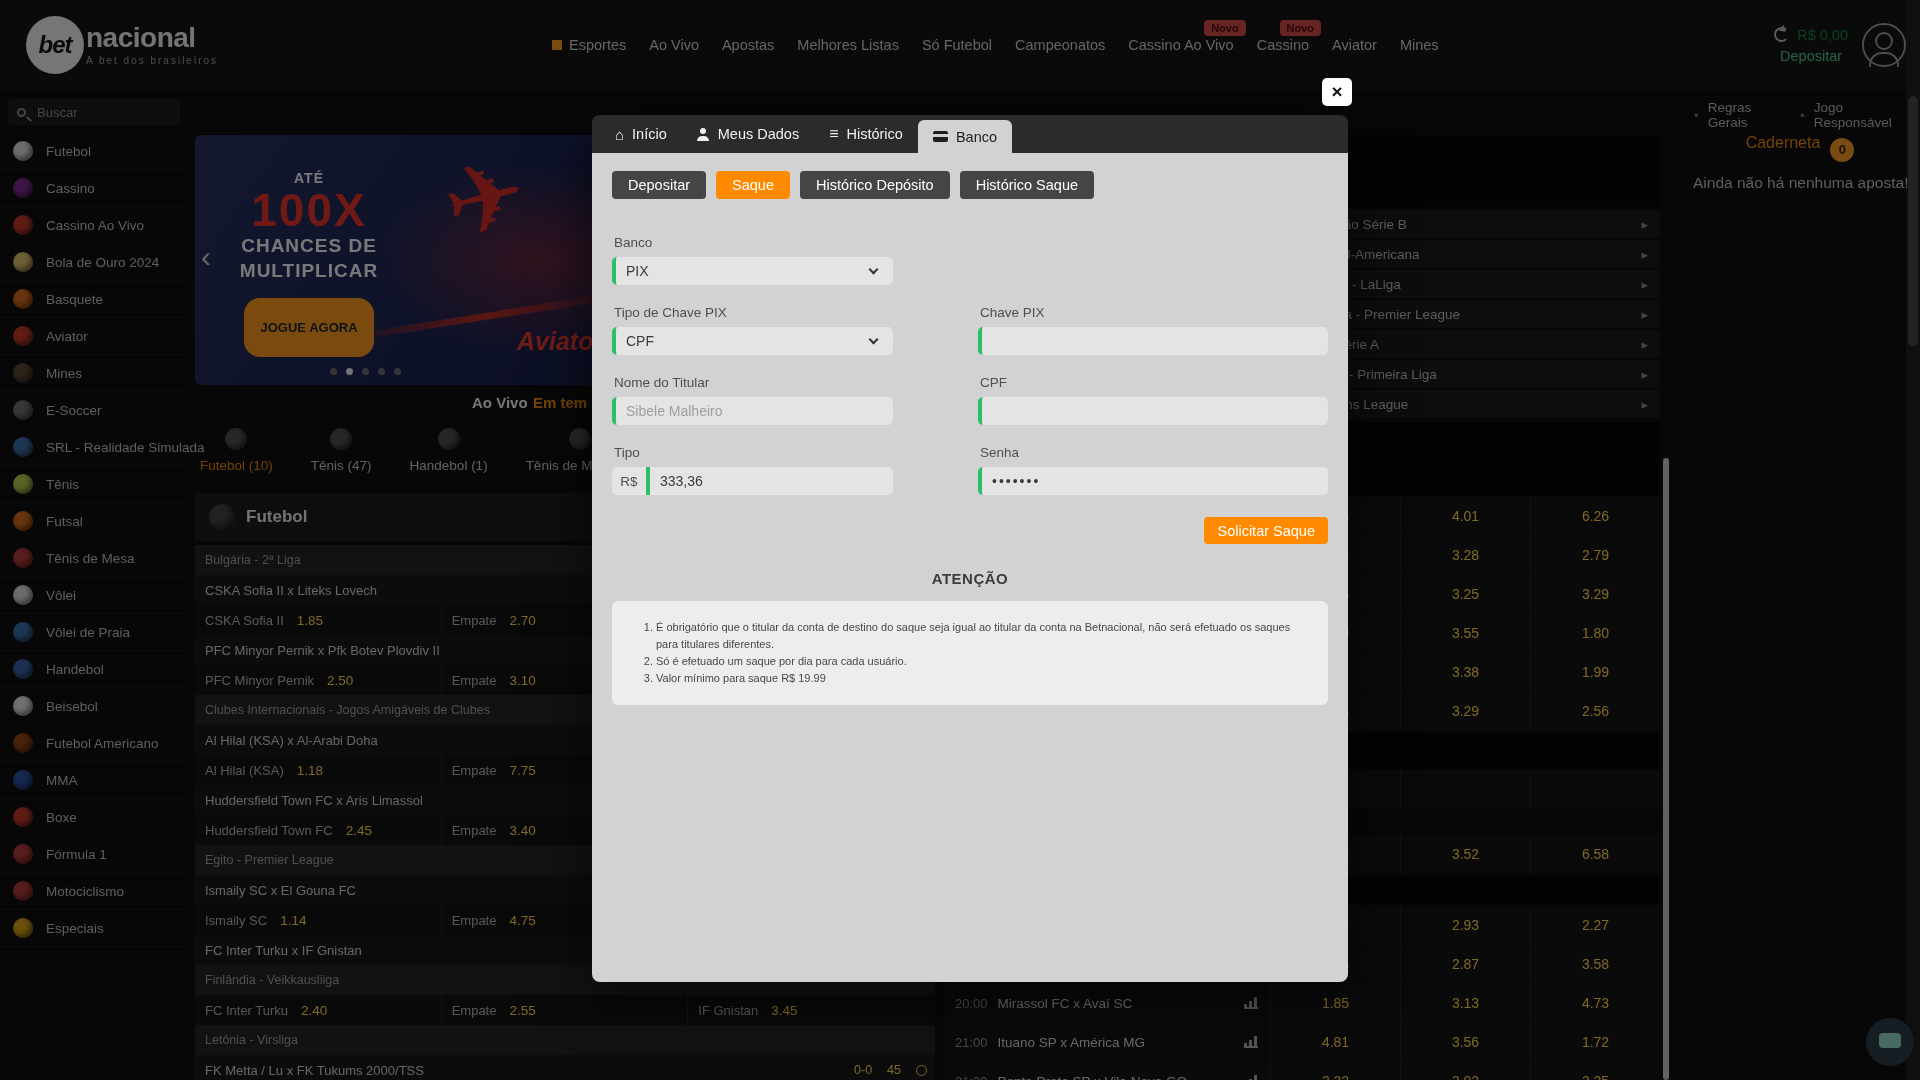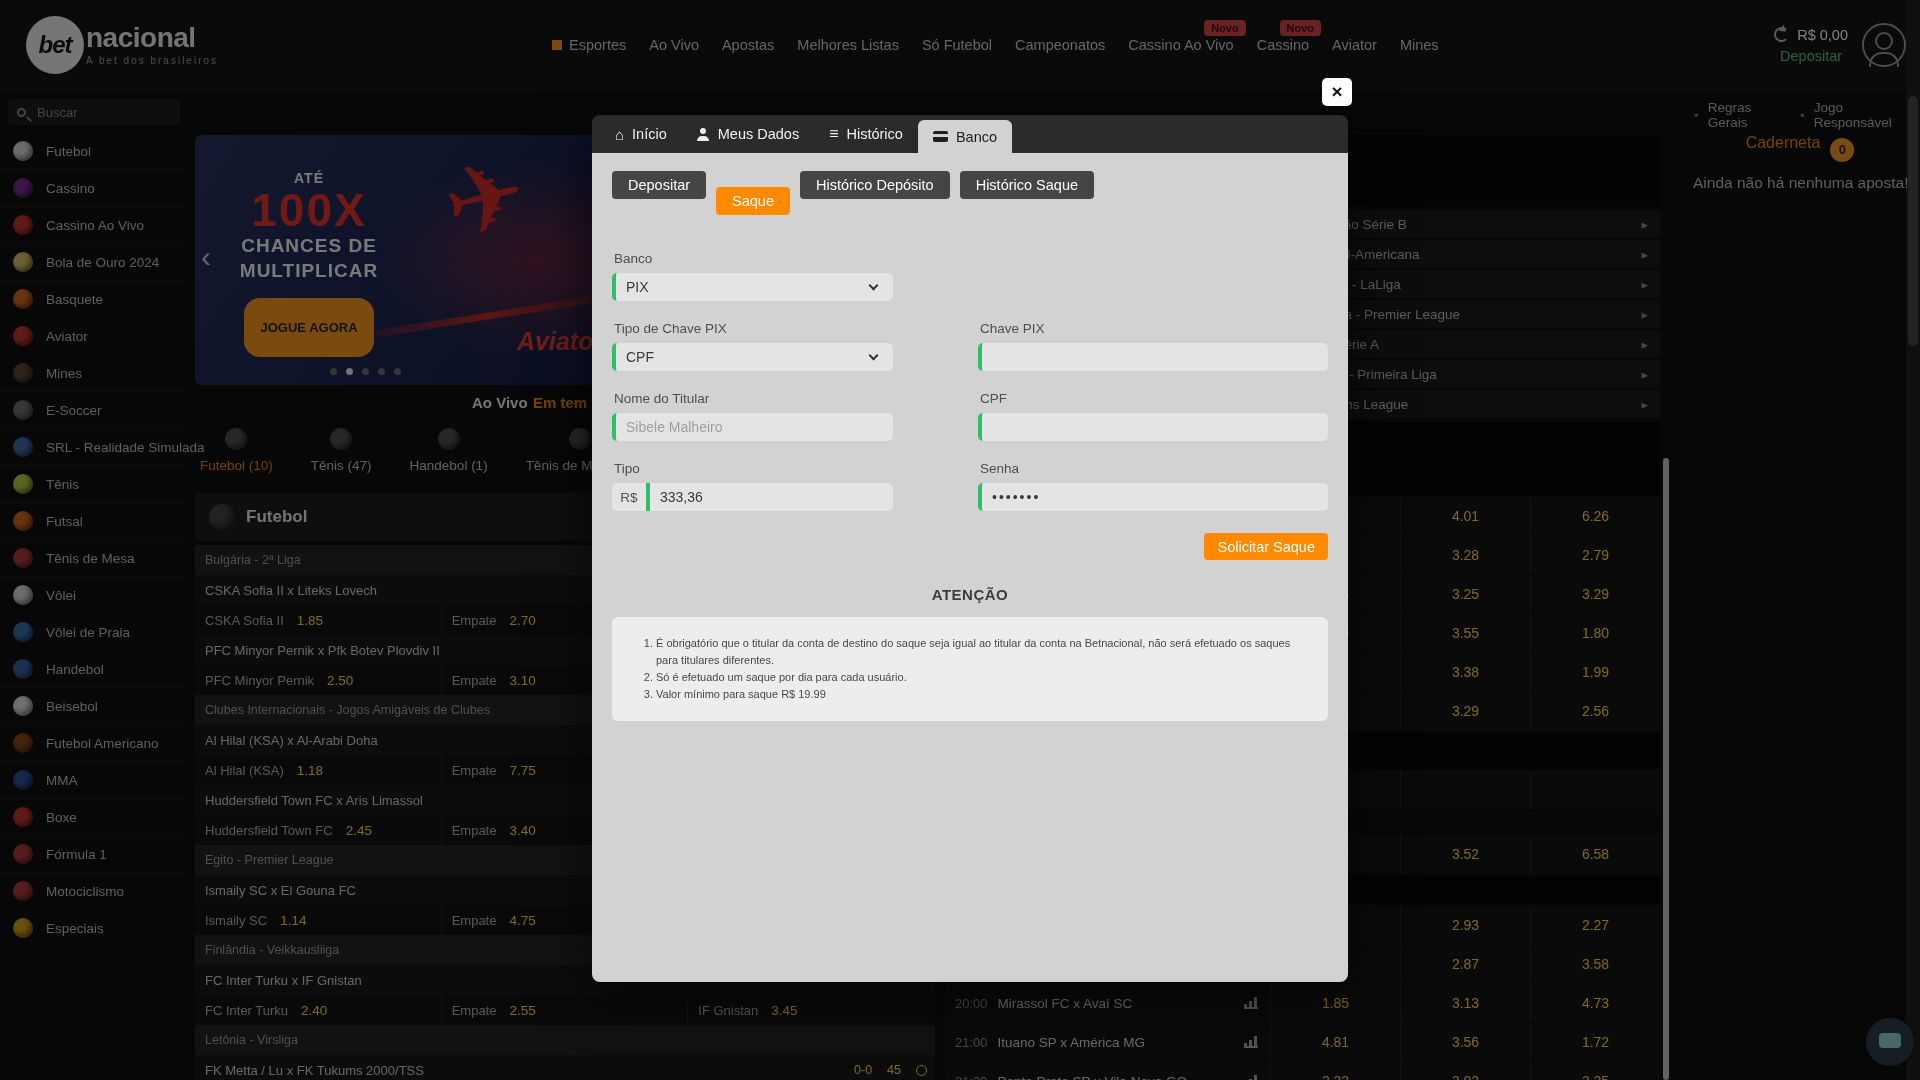--- a/index.html
+++ b/index.html
@@ -18,21 +18,21 @@
   .nav{position:absolute;left:552px;top:0;height:90px;display:flex;align-items:center;gap:23px;}
   .nav-item{position:relative;display:flex;align-items:center;gap:7px;color:#c9c9c9;font-size:14.5px;cursor:pointer;white-space:nowrap;}
   .nav-square{width:10px;height:10px;background:#f7941d;}
   .novo-badge{position:absolute;top:-17px;right:-12px;background:#d14747;color:#4a0d0d;font-size:11px;font-weight:bold;
               padding:2px 7px;border-radius:4px;}
   .top-right{position:absolute;right:14px;top:0;height:90px;display:flex;align-items:center;gap:14px;}
   .balance-col{display:flex;flex-direction:column;align-items:center;gap:5px;}
   .balance-row{display:flex;align-items:center;gap:8px;}
   .refresh-icon{width:15px;height:15px;border:2px solid #b5b5b5;border-radius:50%;border-right-color:transparent;position:relative;}
   .refresh-icon::after{content:"";position:absolute;right:-3px;top:-2px;border:4px solid transparent;border-left:6px solid #b5b5b5;transform:rotate(40deg);}
-  .balance-text{color:#ffffff;font-size:14.5px;}
+  .balance-text{color:#15803d;font-size:14.5px;}
   .deposit-link{color:#55c08a;font-size:14.5px;cursor:pointer;}
   .avatar{width:44px;height:44px;border-radius:50%;border:2.5px solid #9a9a9a;position:relative;cursor:pointer;}
   .avatar::before{content:"";position:absolute;left:50%;top:7px;transform:translateX(-50%);width:14px;height:14px;border:2.5px solid #9a9a9a;border-radius:50%;}
   .avatar::after{content:"";position:absolute;left:50%;bottom:-2px;transform:translateX(-50%);width:26px;height:13px;border:2.5px solid #9a9a9a;border-bottom:none;border-radius:13px 13px 0 0;}
 
   
   .search-box{position:absolute;left:8px;top:99px;width:172px;height:26px;background:#1d1d1d;border-radius:3px;
               display:flex;align-items:center;gap:9px;padding:0 9px;cursor:text;}
   .search-icon{width:9px;height:9px;border:2px solid #8a8a8a;border-radius:50%;position:relative;flex:none;}
   .search-icon::after{content:"";position:absolute;left:7px;top:8px;width:6px;height:2px;background:#8a8a8a;transform:rotate(45deg);}
@@ -138,21 +138,21 @@
   .list-icon{font-size:16px;font-weight:bold;line-height:1;}
   .person-icon{position:relative;width:13px;height:13px;}
   .person-icon::before{content:"";position:absolute;left:50%;top:0;transform:translateX(-50%);width:6px;height:6px;border-radius:50%;background-color:currentColor;}
   .person-icon::after{content:"";position:absolute;left:50%;bottom:0;transform:translateX(-50%);width:12px;height:5px;border-radius:6px 6px 0 0;background-color:currentColor;}
   .card-icon{position:relative;width:15px;height:11px;border-radius:2px;background-color:currentColor;}
   .card-icon::after{content:"";position:absolute;left:0;right:0;top:3px;height:3px;background:var(--bg);}
   .modal-body{height:829px;background:#d2d2d2;border-radius:0 0 8px 8px;padding:14px 20px;}
   .actions{display:flex;gap:10px;margin-top:4px;}
   .abtn{height:28px;border:none;border-radius:4px;background:#454545;color:#fff;font-size:14.5px;padding:0 16px;
         font-family:inherit;cursor:pointer;}
-  .abtn.active{background:#ff8a00;margin-top:16px;}
+  .abtn.active{background:#ff8a00;}
   .mform{margin-top:36px;display:grid;grid-template-columns:281px 350px;column-gap:85px;}
   .field{margin-bottom:20px;}
   .field label{display:block;font-size:13.5px;color:#4f4f4f;margin:0 0 7px 2px;}
   .control{position:relative;height:28px;background:#e4e4e4;border-radius:5px;border-left:4px solid #2bbf6a;
            display:flex;align-items:center;padding-left:10px;}
   .control input{border:none;outline:none;background:transparent;width:100%;font-size:14px;color:#3a3a3a;font-family:inherit;padding:0;}
   .control input::placeholder{color:#9e9e9e;}
   .select-chevron{position:absolute;right:16px;top:9px;width:7px;height:7px;border-right:2px solid #333;border-bottom:2px solid #333;transform:rotate(45deg);}
   .valor-wrap{display:flex;}
   .valor-prefix{width:34px;height:28px;background:#e4e4e4;border-radius:5px 0 0 5px;display:flex;align-items:center;justify-content:center;
@@ -442,25 +442,25 @@
         <div class="ocell" data-interactable="true">
           <span class="olabel" data-interactable="false">Ismaily SC</span>
           <span class="oval" data-interactable="false">1.14</span>
         </div>
         <div class="ocell" data-interactable="true">
           <span class="olabel" data-interactable="false">Empate</span>
           <span class="oval" data-interactable="false">4.75</span>
         </div>
         <div class="ocell" data-interactable="false"></div>
       </div>
+      <div class="lrow match" data-interactable="true">
+        <span class="mtext" data-interactable="false">FC Inter Turku x IF Gnistan</span>
+      </div>
       <div class="lrow league" data-interactable="false">
         <span class="ltext" data-interactable="false">Finlândia - Veikkausliiga</span>
-      </div>
-      <div class="lrow match" data-interactable="true">
-        <span class="mtext" data-interactable="false">FC Inter Turku x IF Gnistan</span>
       </div>
       <div class="lrow odds" data-interactable="false">
         <div class="ocell" data-interactable="true">
           <span class="olabel" data-interactable="false">FC Inter Turku</span>
           <span class="oval" data-interactable="false">2.40</span>
         </div>
         <div class="ocell" data-interactable="true">
           <span class="olabel" data-interactable="false">Empate</span>
           <span class="oval" data-interactable="false">2.55</span>
         </div>

